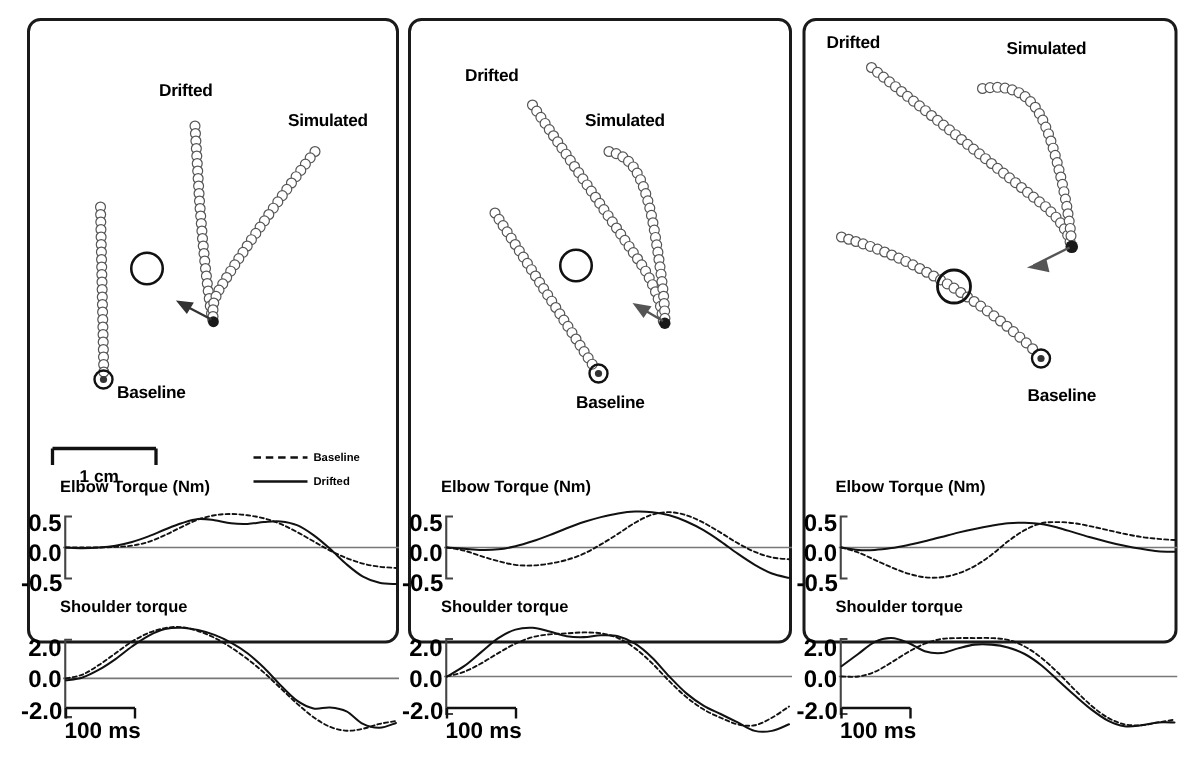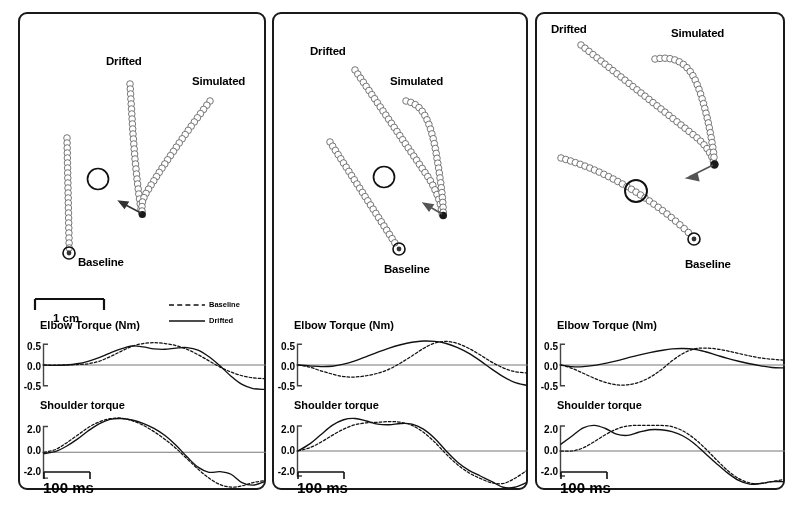--- a/index.html
+++ b/index.html
@@ -7,21 +7,21 @@
     width:800px;height:511px;
     font-family:"Liberation Sans", sans-serif;
     color:#000;
     overflow:hidden;
     position:relative;
   }
   #figure{position:absolute;left:0;top:0;width:800px;height:511px;}
   .panel{
     position:absolute;
     top:12px;
-    height:478px;
+    height:417px;
     border:2px solid #1a1a1a;
     border-radius:9px;
     background:#fff;
     box-sizing:border-box;
   }
   #panel-a{left:18px;width:248px;}
   #panel-b{left:272px;width:256px;}
   #panel-c{left:535px;width:250px;}
   .panel-inner{position:absolute;left:0;top:0;width:100%;height:100%;}
   svg{display:block;}
@@ -36,21 +36,21 @@
   .axlbl{
     position:absolute;
     font-weight:bold;
     font-size:11px;
     white-space:nowrap;
     line-height:1;
   }
   .ticklbl{
     position:absolute;
     font-weight:bold;
-    font-size:10px;
+    font-size:16px;
     white-space:nowrap;
     line-height:1;
     text-align:right;
   }
   .legendtxt{
     position:absolute;
     font-weight:bold;
     font-size:7.5px;
     white-space:nowrap;
     line-height:1;

